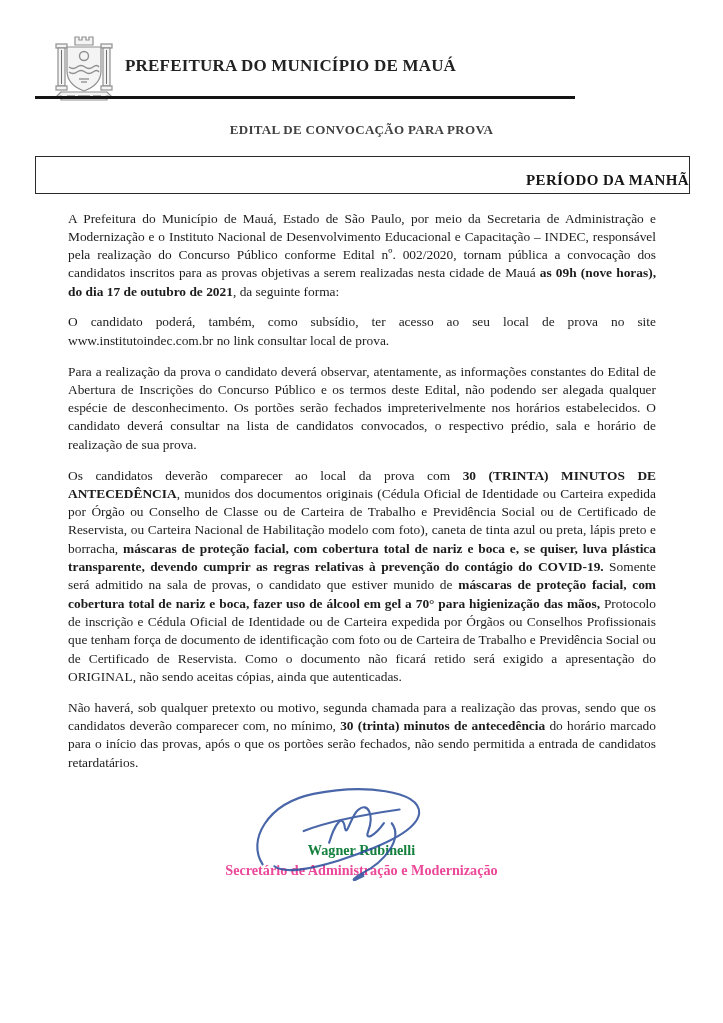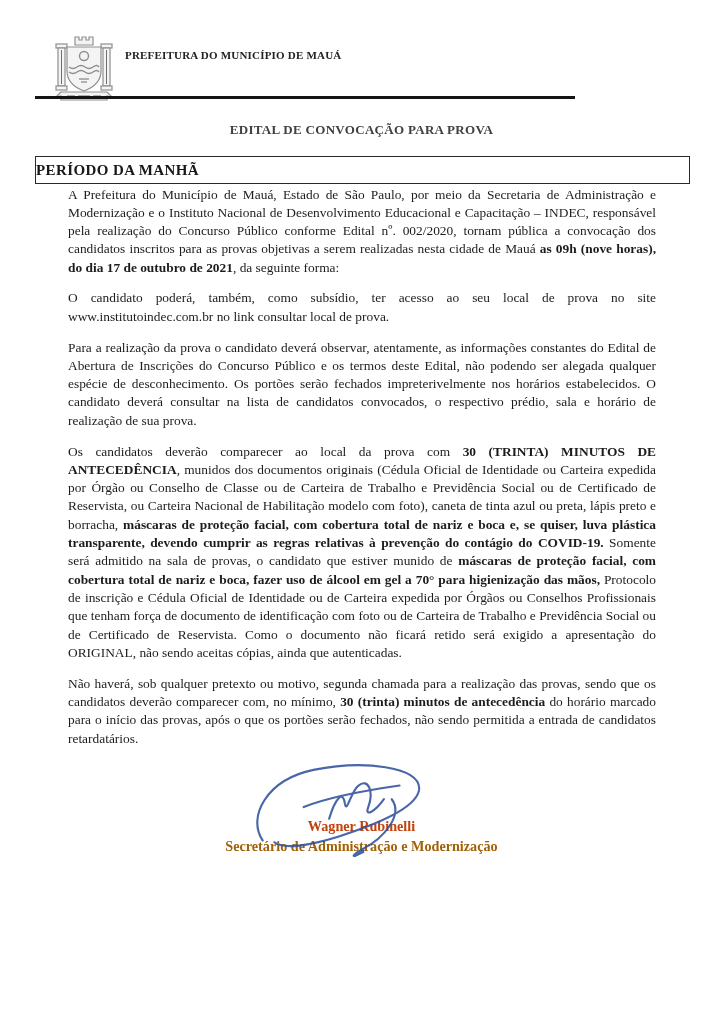--- a/index.html
+++ b/index.html
@@ -11,57 +11,57 @@
     box-sizing:border-box;
     padding-top:33px;
     font-family:"Liberation Serif", serif;
     color:#1c1c1c;
     overflow:hidden;
   }
   
   .header{position:relative;height:74px;margin:0 35px;}
   .logo{position:absolute;left:18px;top:0;width:62px;height:72px;}
   .org-name{
-    position:absolute;left:90px;top:16px;
-    font-weight:bold;font-size:11px;letter-spacing:.2px;color:#222;
+    position:absolute;left:90px;top:23px;
+    font-weight:bold;font-size:17px;letter-spacing:.2px;color:#222;
   }
   .hdr-right{
     position:absolute;right:0;top:40px;
     font-size:12.3px;line-height:15.5px;text-align:left;white-space:pre;
   }
   .hdr-right .dt{font-weight:bold;}
   .hdr-rule{
     position:absolute;left:0;top:63px;width:540px;height:3px;background:#141414;
   }
   
   .title-block{margin-top:12px;text-align:center;font-weight:bold;
     font-size:13px;line-height:21.5px;letter-spacing:.3px;color:#404040;}
   
   .period-box{
     margin:15px 33px 0 35px;
     border:1.5px solid #2a2a2a;
-    padding:5px 0 4px;
-    text-align:left;font-weight:bold;font-size:15px;letter-spacing:.4px;color:#171717;
+    padding:15px 0 4px;
+    text-align:right;font-weight:bold;font-size:15px;letter-spacing:.4px;color:#171717;
   }
   
-  .body-text{margin:2px 67px 0 68px;}
+  .body-text{margin:16px 67px 0 68px;}
   .body-text p{
     margin:0 0 12.5px;
     font-size:13.4px;line-height:18.3px;
     text-align:justify;
   }
   .b{font-weight:bold;}
   
   .sig-block{position:relative;margin-top:8px;height:110px;text-align:center;}
   .sig-ink{
     position:absolute;left:50%;top:-4px;transform:translateX(-52%);
     width:225px;height:108px;pointer-events:none;
   }
-  .sig-name{padding-top:56px;font-weight:bold;font-size:14.2px;line-height:20px;color:#c2410c;}
-  .sig-role{font-weight:bold;font-size:14.2px;line-height:20px;color:#a16207;}
+  .sig-name{padding-top:56px;font-weight:bold;font-size:14.2px;line-height:20px;color:#15803d;}
+  .sig-role{font-weight:bold;font-size:14.2px;line-height:20px;color:#ec4899;}
   
   .lg-st{stroke:#8f8f8f;fill:none;stroke-width:1.4;}
   .lg-fl{fill:#f4f4f4;stroke:#8f8f8f;stroke-width:1.2;}
   .lg-dk{stroke:#6f6f6f;fill:none;stroke-width:1;}
 </style>
 </head>
 <body>
 
 <div class="page">
 

